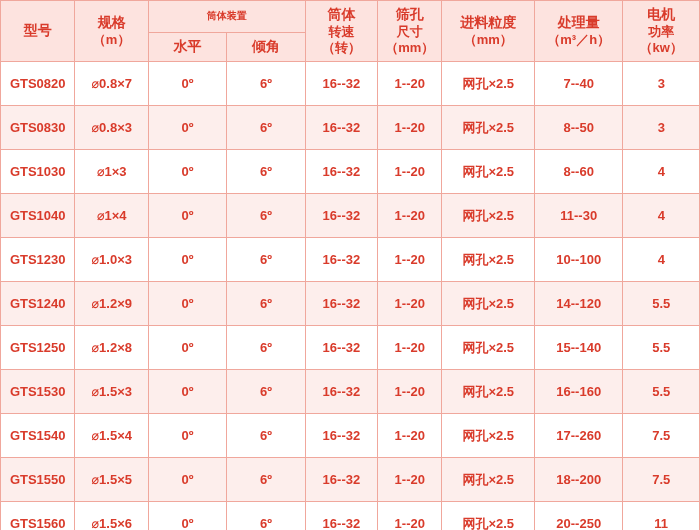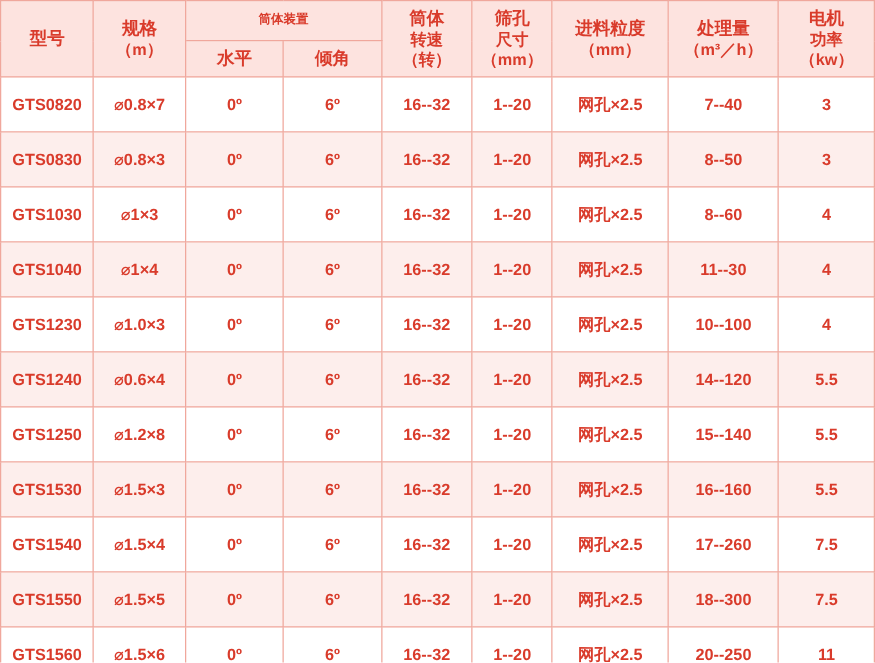--- a/index.html
+++ b/index.html
@@ -167,21 +167,21 @@
         <td>0º</td>
         <td>6º</td>
         <td>16--32</td>
         <td>1--20</td>
         <td>网孔×2.5</td>
         <td>10--100</td>
         <td>4</td>
       </tr>
       <tr class="alt">
         <td>GTS1240</td>
-        <td>⌀0.6×4</td>
+        <td>⌀1.2×9</td>
         <td>0º</td>
         <td>6º</td>
         <td>16--32</td>
         <td>1--20</td>
         <td>网孔×2.5</td>
         <td>14--120</td>
         <td>5.5</td>
       </tr>
       <tr>
         <td>GTS1250</td>
@@ -217,21 +217,21 @@
         <td>7.5</td>
       </tr>
       <tr class="alt">
         <td>GTS1550</td>
         <td>⌀1.5×5</td>
         <td>0º</td>
         <td>6º</td>
         <td>16--32</td>
         <td>1--20</td>
         <td>网孔×2.5</td>
-        <td>18--300</td>
+        <td>18--200</td>
         <td>7.5</td>
       </tr>
       <tr>
         <td>GTS1560</td>
         <td>⌀1.5×6</td>
         <td>0º</td>
         <td>6º</td>
         <td>16--32</td>
         <td>1--20</td>
         <td>网孔×2.5</td>

